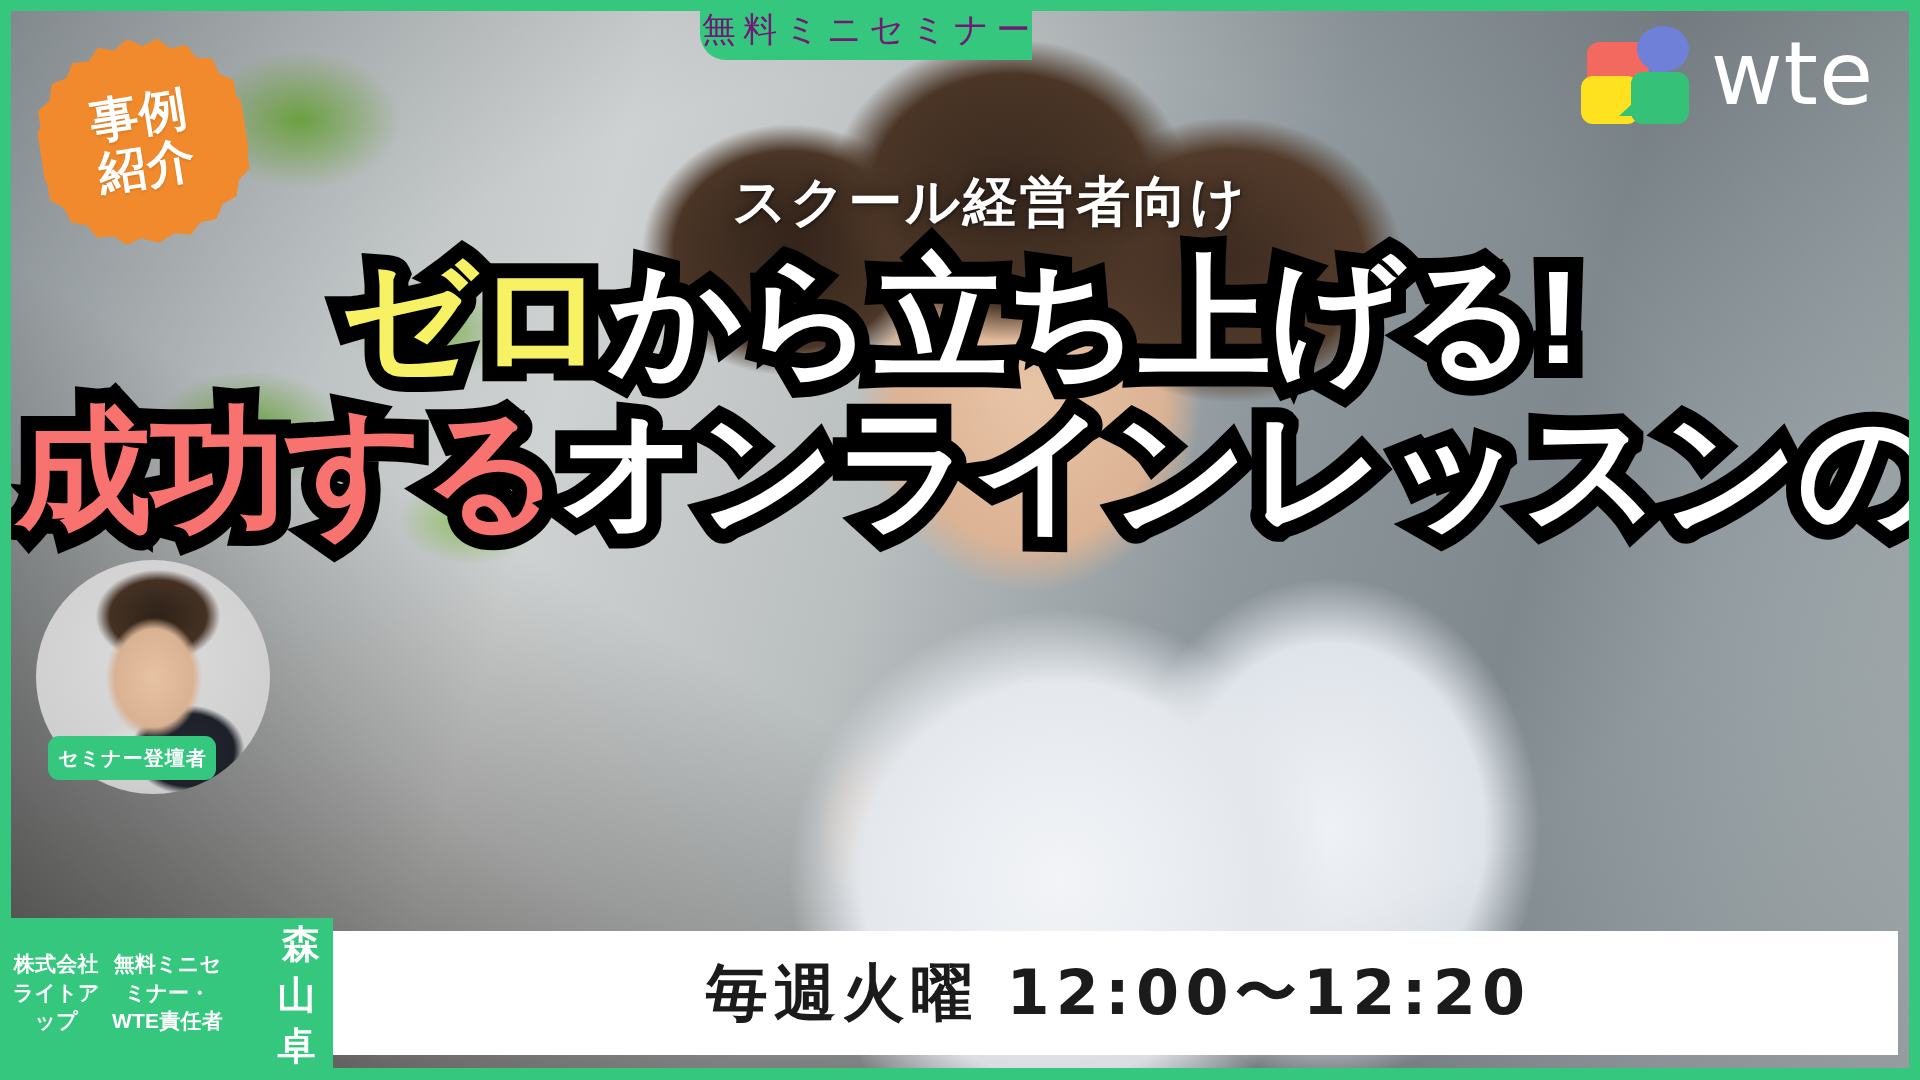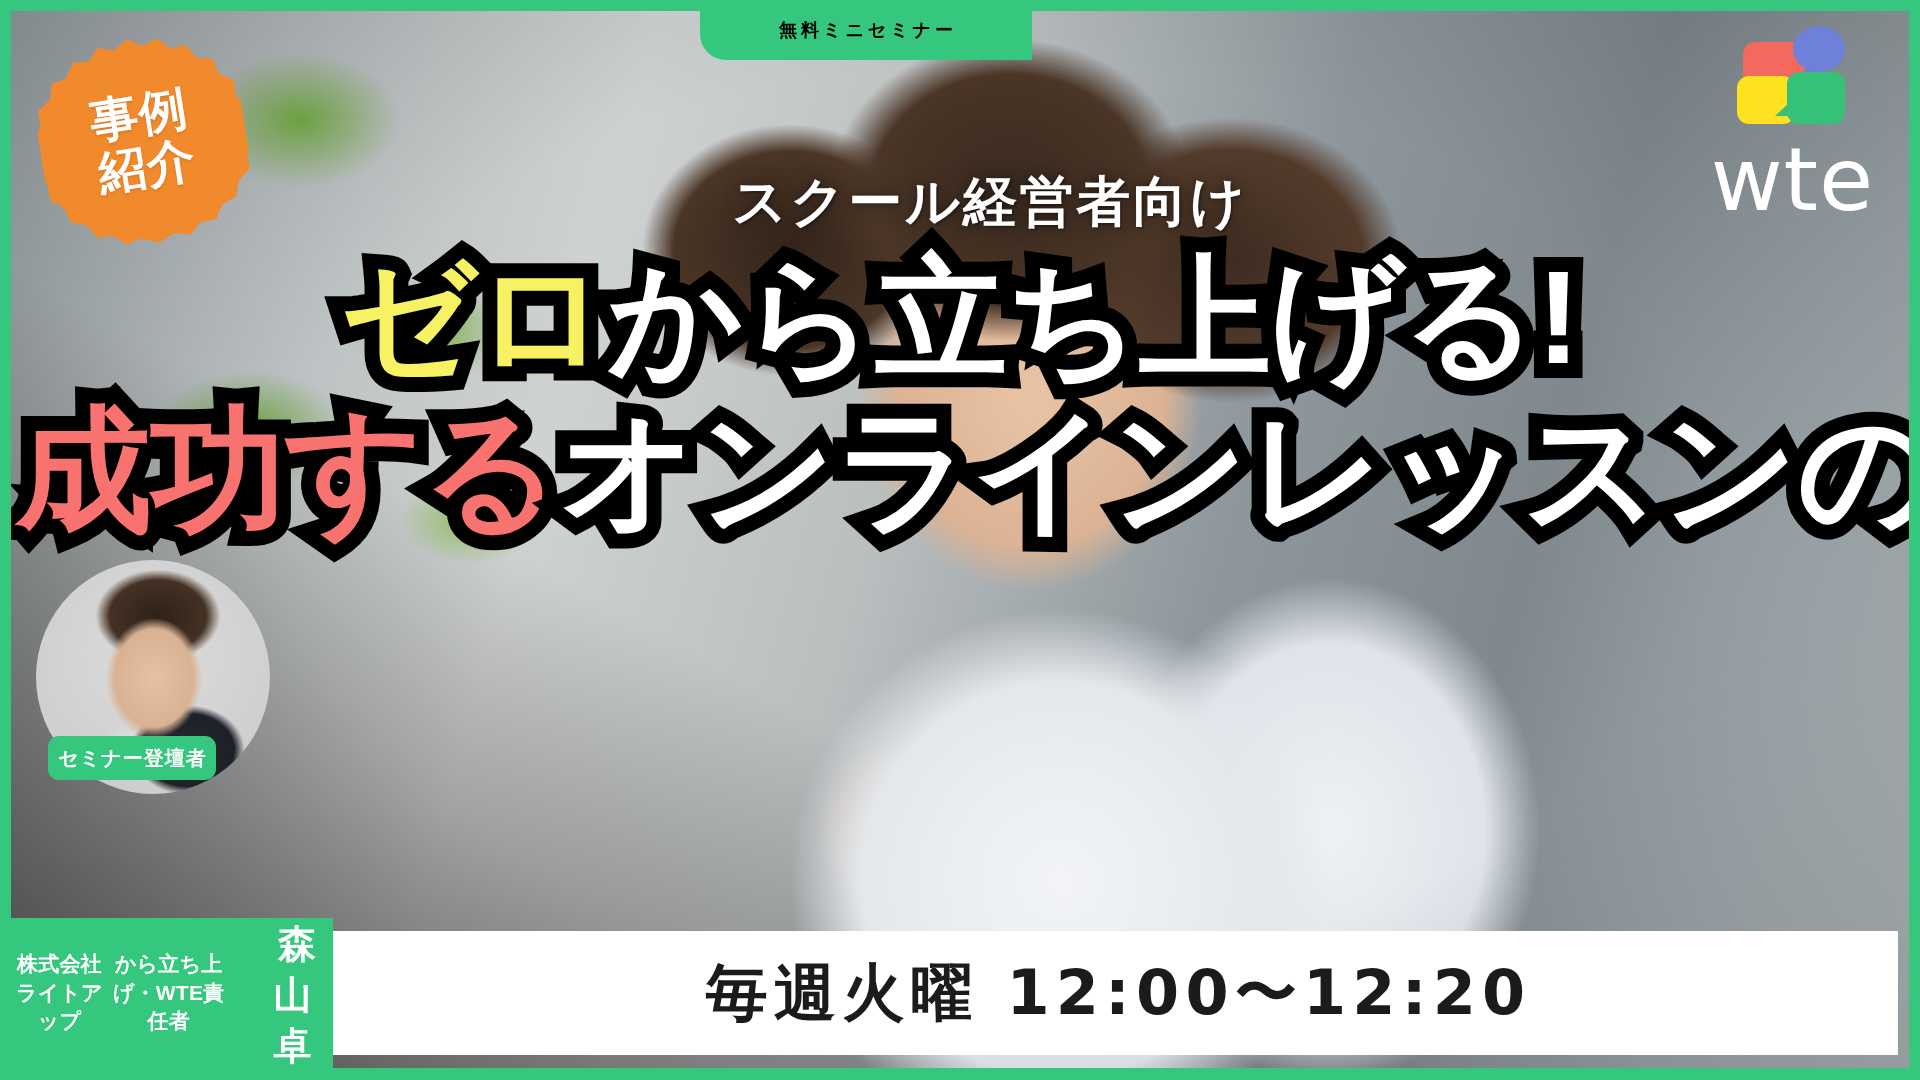--- a/index.html
+++ b/index.html
@@ -59,26 +59,26 @@
   .stage{--g:#35c77e;--orange:#f18a2c;--yellow:#f7f263;--coral:#f8726f;}
 
   
   .top-banner{
     position:absolute;left:700px;top:0;width:332px;height:60px;
     background:var(--g);
     border-bottom-left-radius:26px;
     display:flex;align-items:center;justify-content:center;
   }
   .top-banner span{
-    color:#000000;font-size:18px;font-weight:700;letter-spacing:.22em;
+    color:#701a75;font-size:34px;font-weight:400;letter-spacing:.22em;
     text-indent:.22em;white-space:nowrap;
   }
 
   
-  .logo{position:absolute;right:46px;top:24px;display:flex;align-items:center;gap:16px;flex-direction:column;}
+  .logo{position:absolute;right:46px;top:24px;display:flex;align-items:center;gap:16px;}
   .logo-mark{position:relative;width:118px;height:100px;}
   .bub{position:absolute;}
   .bub-red{left:10px;top:18px;width:62px;height:52px;background:#f4695f;border-radius:12px;}
   .bub-red:after{content:"";position:absolute;right:6px;bottom:-11px;width:0;height:0;
     border-left:14px solid #f4695f;border-bottom:13px solid transparent;}
   .bub-blue{left:60px;top:2px;width:52px;height:46px;background:#6f80d8;border-radius:50%;}
   .bub-blue:after{content:"";position:absolute;left:10px;bottom:-12px;width:0;height:0;
     border-right:13px solid #6f80d8;border-bottom:14px solid transparent;}
   .bub-yellow{left:4px;top:52px;width:58px;height:48px;background:#ffe21f;border-radius:12px;}
   .bub-green{left:54px;top:48px;width:58px;height:52px;background:#36c178;border-radius:12px;}
@@ -223,21 +223,21 @@
   </div>
 
   <div class="avatar"></div>
   <div class="avatar-ring"></div>
   <div class="avatar-badge">
     <span>セミナー登壇者</span>
   </div>
 
   <div class="presenter-panel">
     <div class="presenter-org">株式会社ライトアップ</div>
-    <div class="presenter-org">から立ち上げ・WTE責任者</div>
+    <div class="presenter-org">無料ミニセミナー・WTE責任者</div>
     <div class="presenter-name">森山卓</div>
   </div>
 
   <div class="schedule">
     <span>毎週火曜 12:00〜12:20</span>
   </div>
 
   <div class="frame-top"></div>
   <div class="frame-left"></div>
   <div class="frame-right"></div>

